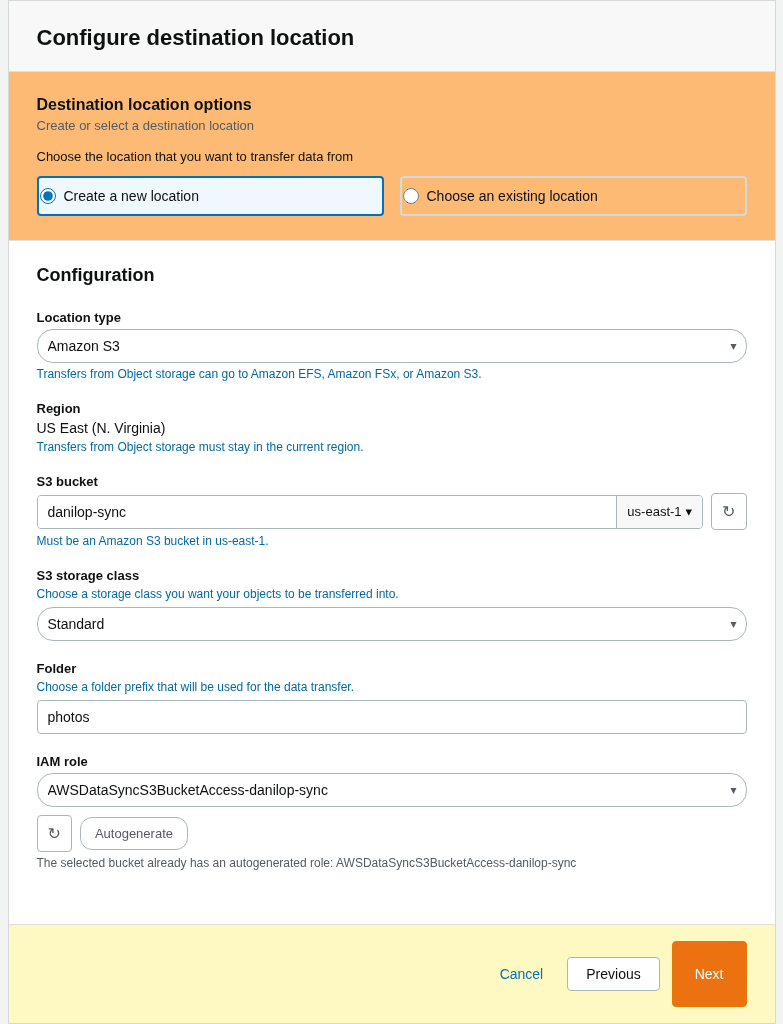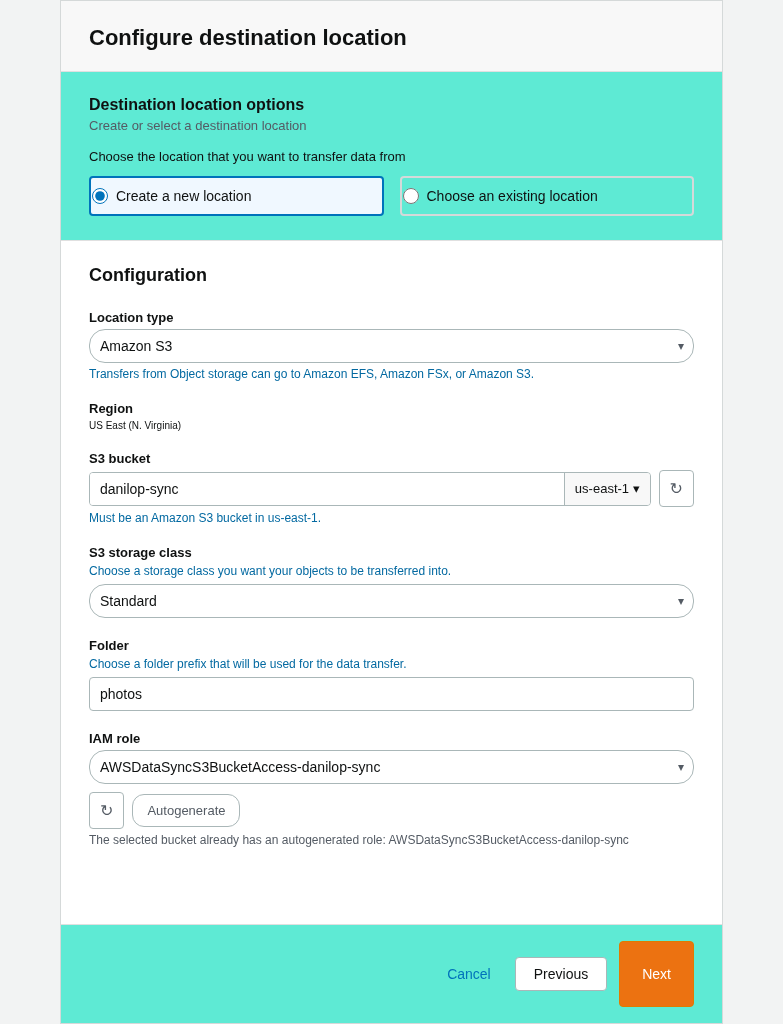--- a/index.html
+++ b/index.html
@@ -6,21 +6,21 @@
     body {
       font-family: -apple-system, BlinkMacSystemFont, 'Segoe UI', Arial, sans-serif;
       background: #f2f3f3;
       display: flex;
       justify-content: center;
       align-items: flex-start;
       min-height: 100vh;
       padding: 0;
     }
     .modal {
-      width: 663px;
+      width: 768px;
       min-height: 1024px;
       background: #ffffff;
       border: 1px solid #d5d9d9;
       display: flex;
       flex-direction: column;
     }
     .modal-header {
       padding: 24px 28px 20px 28px;
       background: #f8f8f8;
       border-bottom: 1px solid #e0e0e0;
@@ -29,21 +29,21 @@
       font-size: 22px;
       font-weight: 600;
       color: #0f1111;
     }
     .modal-body {
       flex: 1;
       overflow-y: auto;
       padding: 0;
     }
     .section {
-      background: #5eead4;
+      background: #fdba74;
       border-bottom: 1px solid #e0e0e0;
       padding: 24px 28px;
     }
     .section-title {
       font-size: 16px;
       font-weight: 700;
       color: #0f1111;
       margin-bottom: 4px;
     }
     .section-subtitle {
@@ -100,21 +100,21 @@
       color: #0f1111;
       margin-bottom: 4px;
       display: block;
     }
     .form-hint {
       font-size: 12px;
       color: #0369a1;
       margin-top: 4px;
     }
     .form-value {
-      font-size: 10px;
+      font-size: 14px;
       color: #0f1111;
       margin-top: 2px;
     }
     .select-wrapper {
       position: relative;
       display: inline-block;
       width: 100%;
     }
     .select-wrapper select {
       width: 100%;
@@ -217,21 +217,21 @@
       font-size: 13px;
       cursor: pointer;
     }
     .autogenerate-note {
       font-size: 12px;
       color: #545b64;
       margin-top: 4px;
     }
     .modal-footer {
       padding: 16px 28px;
-      background: #5eead4;
+      background: #fef9c3;
       border-top: 1px solid #e0e0e0;
       display: flex;
       justify-content: flex-end;
       align-items: center;
       gap: 12px;
     }
     .btn-cancel {
       background: transparent;
       border: none;
       color: #0073bb;
@@ -297,20 +297,21 @@
             <option>Amazon S3</option>
           </select>
           <span class="select-arrow">▾</span>
         </div>
         <div class="form-hint">Transfers from Object storage can go to Amazon EFS, Amazon FSx, or Amazon S3.</div>
       </div>
 
       <div class="form-group">
         <label class="form-label">Region</label>
         <div class="form-value">US East (N. Virginia)</div>
+        <div class="form-hint">Transfers from Object storage must stay in the current region.</div>
       </div>
 
       <div class="form-group">
         <label class="form-label">S3 bucket</label>
         <div class="bucket-row">
           <div class="bucket-input-wrapper">
             <input class="bucket-input" type="text" value="danilop-sync" style="">
             <div class="bucket-region">
               <span>us-east-1</span>
               <span>▾</span>

